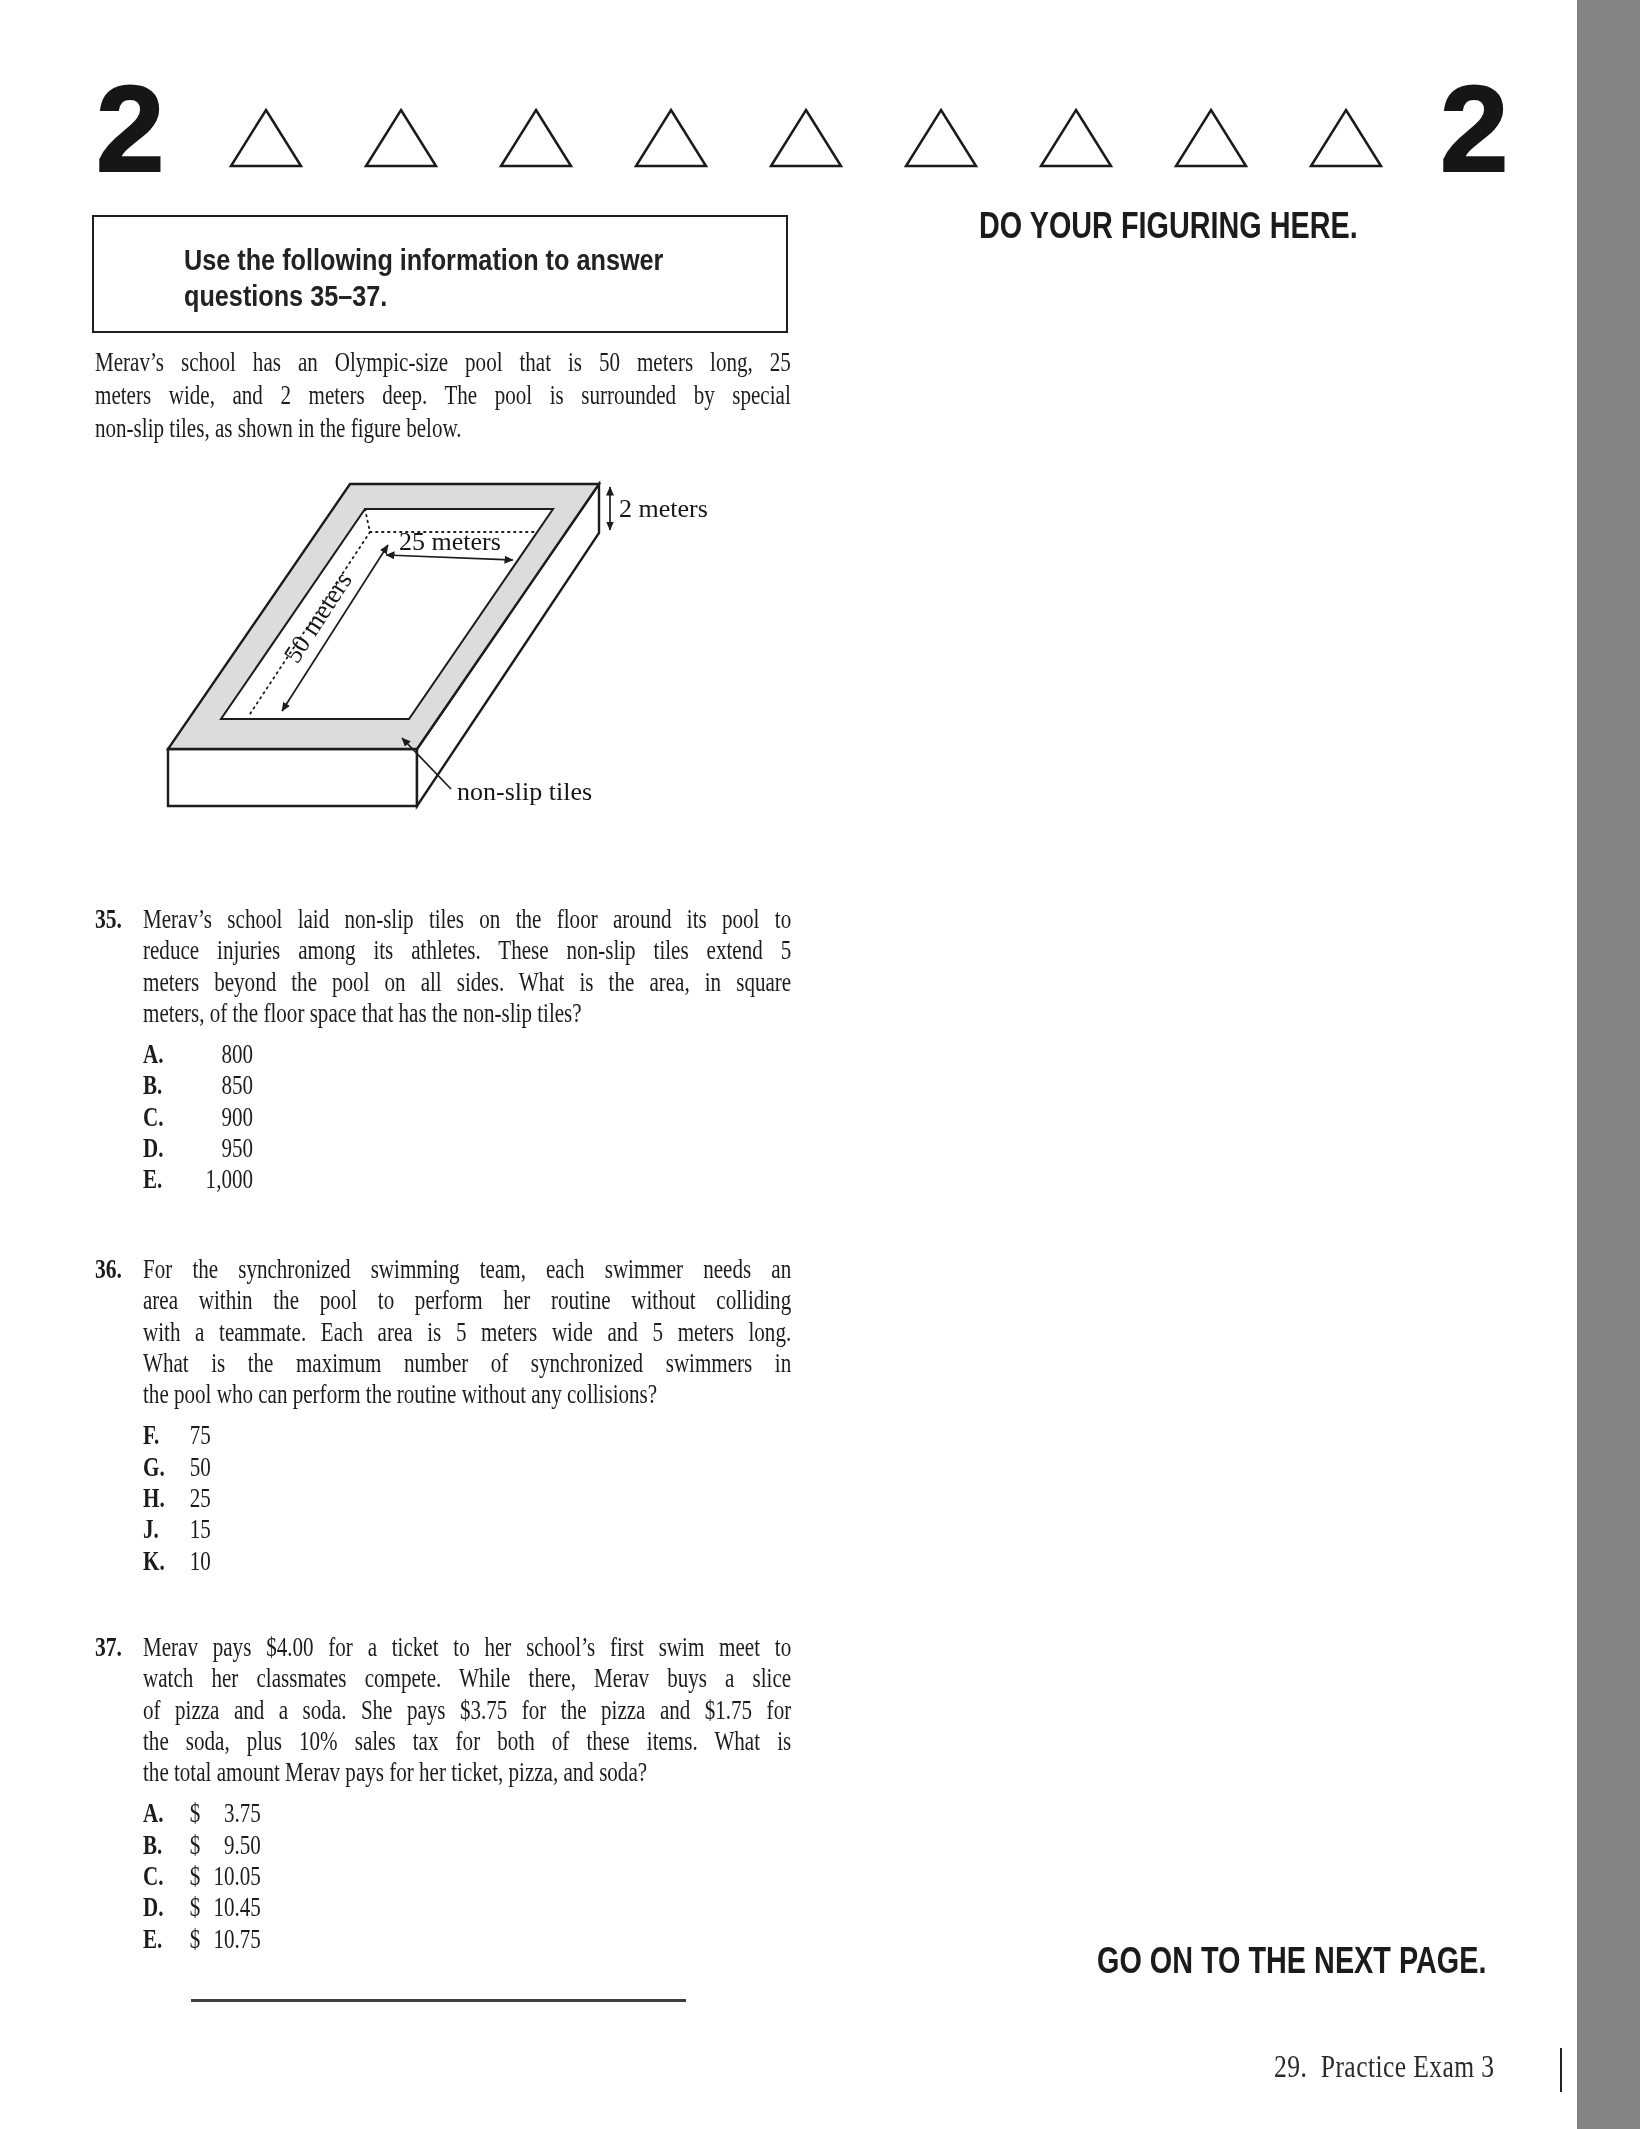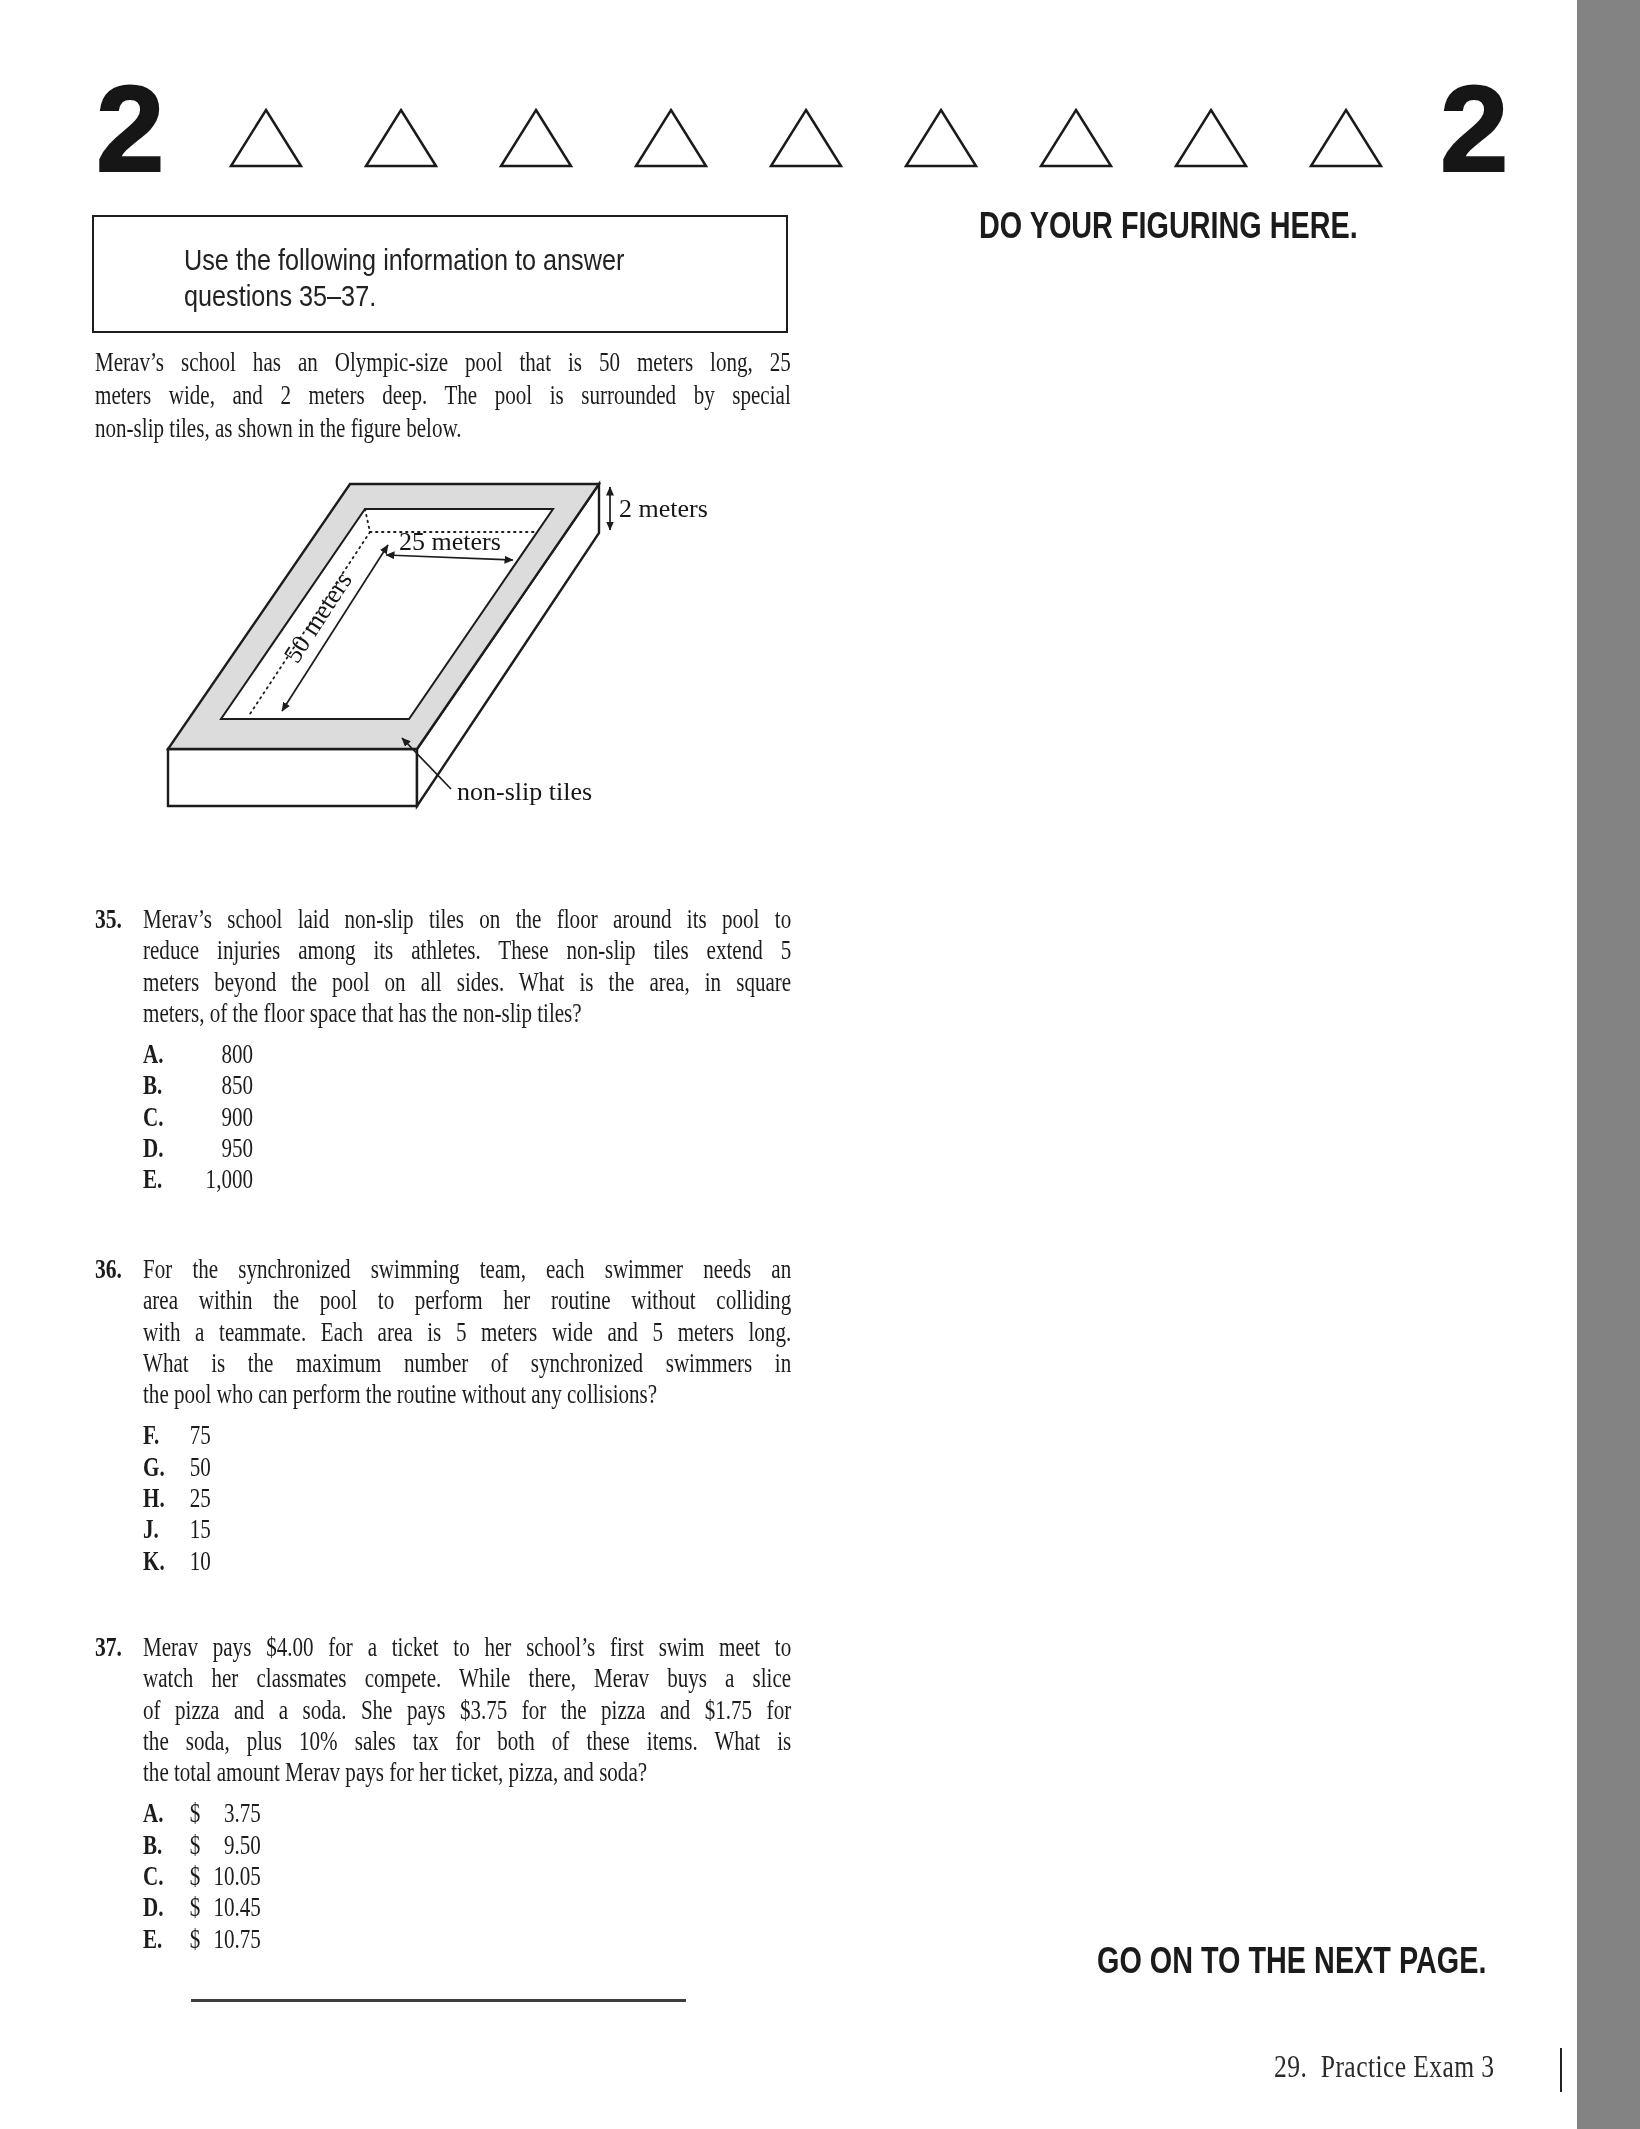--- a/index.html
+++ b/index.html
@@ -13,21 +13,21 @@
   #num-left{left:96px;}
   #num-right{left:1440px;}
   .tri{position:absolute;top:107px;width:76px;height:62px;}
 
   .figuring{position:absolute;left:979px;top:208px;font-family:"Liberation Sans",sans-serif;
             font-weight:bold;font-size:36px;line-height:36px;color:#1b1b1b;
             transform:scaleX(0.80);transform-origin:0 0;white-space:nowrap;}
 
   
   .info-box{position:absolute;left:92px;top:215px;width:692px;height:114px;
-            border:2.5px solid #1d1d1d;background:#fff;}
+            border:2.5px solid #1d1d1d;background:#fff;font-weight:bold;}
   .info-text{margin:25px 0 0 90px;font-family:"Liberation Sans",sans-serif;
              font-size:29px;line-height:36px;color:#222;
              transform:scaleX(0.87);transform-origin:0 0;white-space:nowrap;}
 
   
   .intro{position:absolute;left:95px;top:346px;width:892px;
          font-size:27px;line-height:33px;
          transform:scaleX(0.78);transform-origin:0 0;}
   .jl{text-align:justify;text-align-last:justify;white-space:normal;}
 

